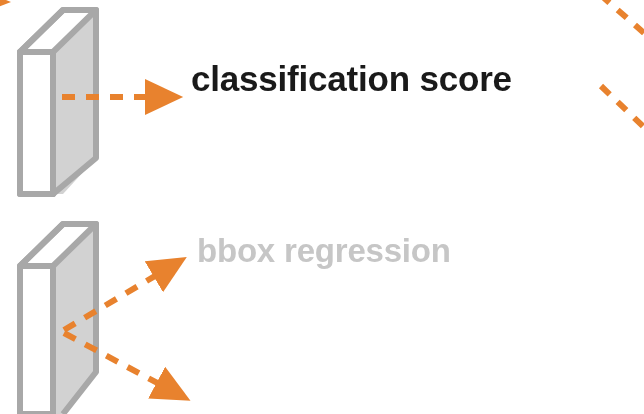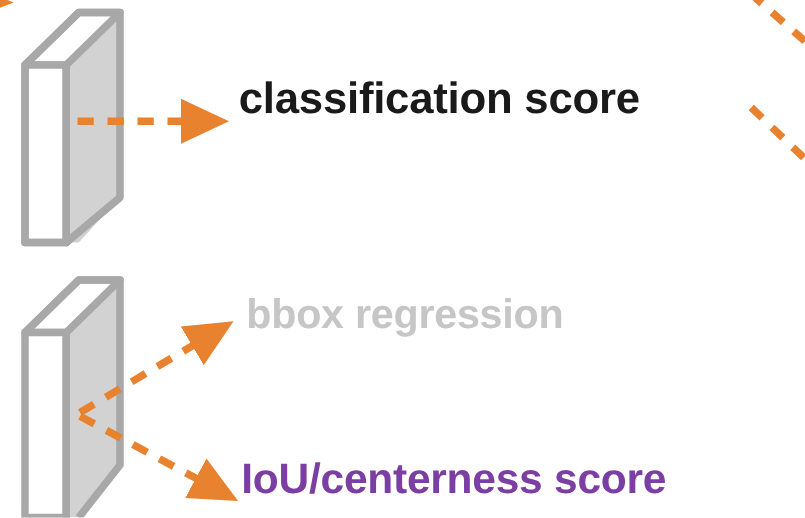--- a/index.html
+++ b/index.html
@@ -100,15 +100,14 @@
     <line x1="601" y1="86" x2="648" y2="131" stroke="#e8822e" stroke-width="6" stroke-dasharray="12 11"></line>
 
     <path d="M -4,-4 L 11,2 L -2,7 Z" fill="#e8822e"></path>
 
   </svg>
 
   <div class="label" id="label-classification">classification score</div>
 
   <div class="label" id="label-bbox">bbox regression</div>
 
-  <div class="label" id="label-iou">IoU/centerness score</div>
 
 </div>
 
 </body></html>

